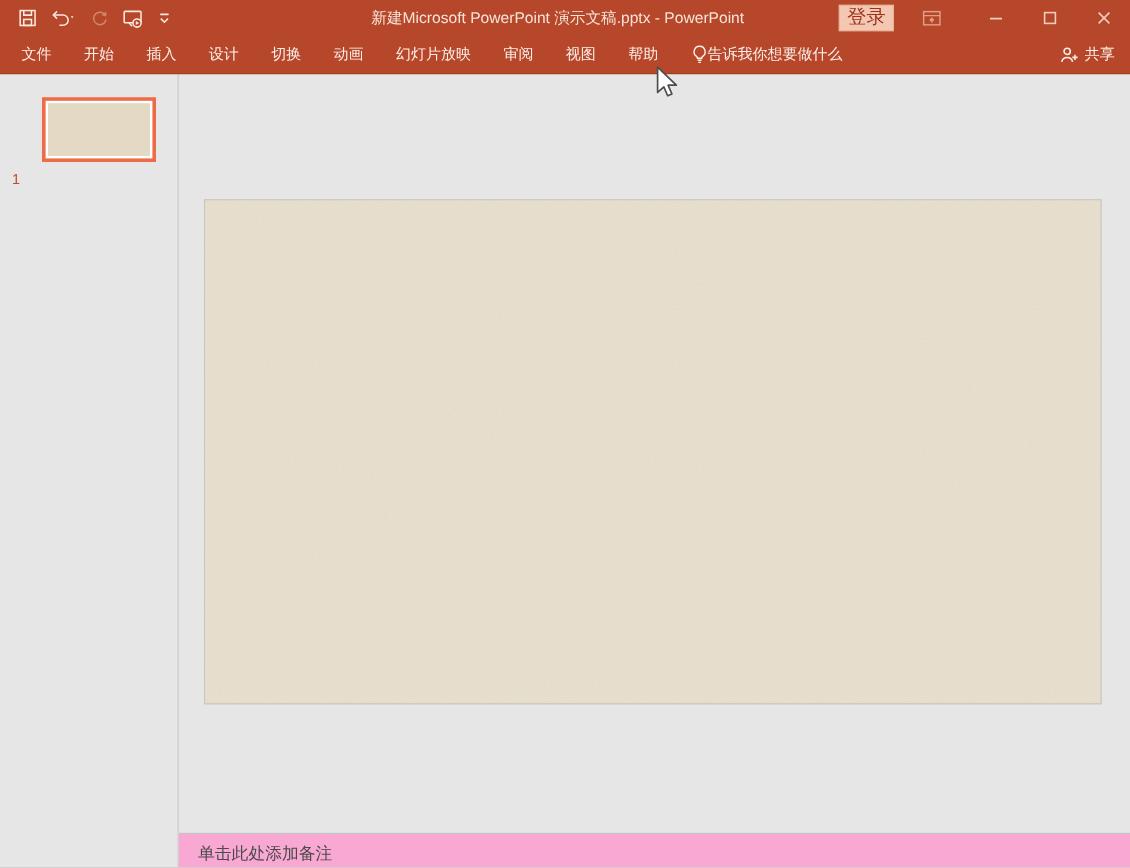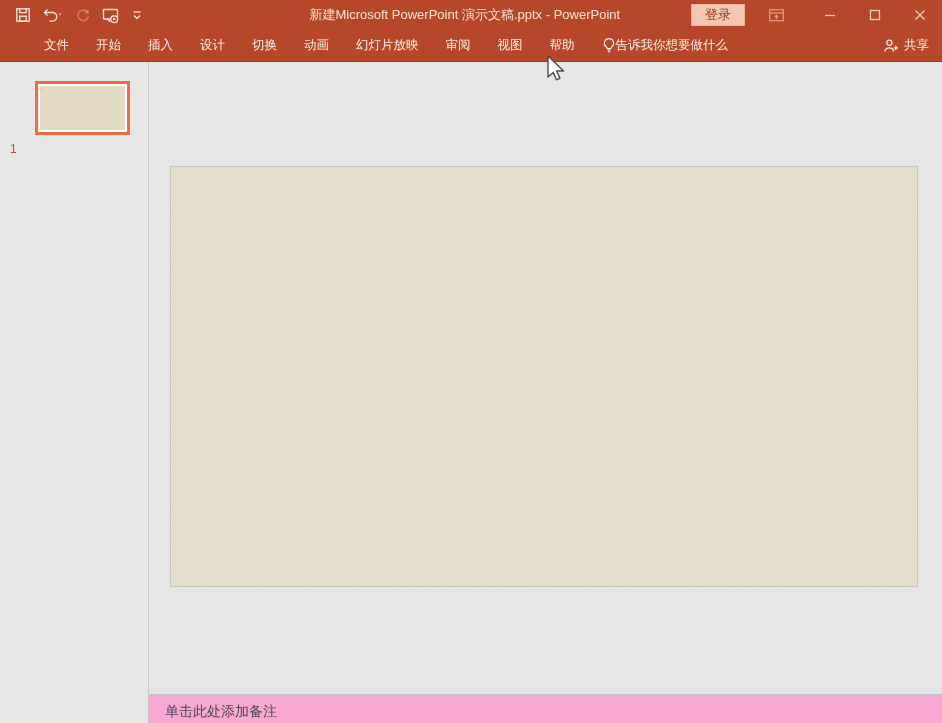--- a/index.html
+++ b/index.html
@@ -22,35 +22,35 @@
   .icon-disabled { opacity:0.38; }
   .title-text {
     position:absolute; left:50%; top:0; transform:translateX(-52%);
     line-height:30px; color:#F6E4D9; font-size:13px; white-space:nowrap;
   }
   .win-controls {
     position:absolute; right:0; top:0; height:30px;
     display:flex; align-items:center;
   }
   .signin-btn {
-    background:#F3C7B1; color:#9A331C; font-size:13px; line-height:20px;
-    padding:0 13px; border:1px solid #E8B49B; margin-right:23px; cursor:default;
+    background:#F3C7B1; color:#9A331C; font-size:16px; line-height:20px;
+    padding:0 6px; border:1px solid #E8B49B; margin-right:23px; cursor:default;
   }
   .ribbon-opts { margin-right:22px; }
   .ribbon-opts svg { stroke:#DDA086; fill:none; stroke-width:1.2; }
   .win-btn {
     width:45px; height:30px; display:flex; align-items:center; justify-content:center;
   }
   .win-btn svg { stroke:#F2CFBD; fill:none; stroke-width:1.3; }
 
   
   .menubar {
     position:absolute; top:30px; left:0; right:0; height:31px;
     background:#B7472A; border-bottom:1px solid #9E3C21;
-    display:flex; align-items:center; color:#FBEFE9; font-size:12.5px;padding-left:26px;
+    display:flex; align-items:center; color:#FBEFE9; font-size:12.5px;
   }
   .tabs { display:flex; align-items:center; gap:27px; padding-left:18px; }
   .tab { white-space:nowrap; cursor:default; }
   .tellme { display:flex; align-items:center; margin-left:27px; }
   .tellme svg { stroke:#FBEFE9; fill:none; stroke-width:1.2; }
   .share {
     position:absolute; right:13px; top:0; height:31px;
     display:flex; align-items:center; gap:5px;
   }
   .share svg { stroke:#FBEFE9; fill:none; stroke-width:1.3; }

